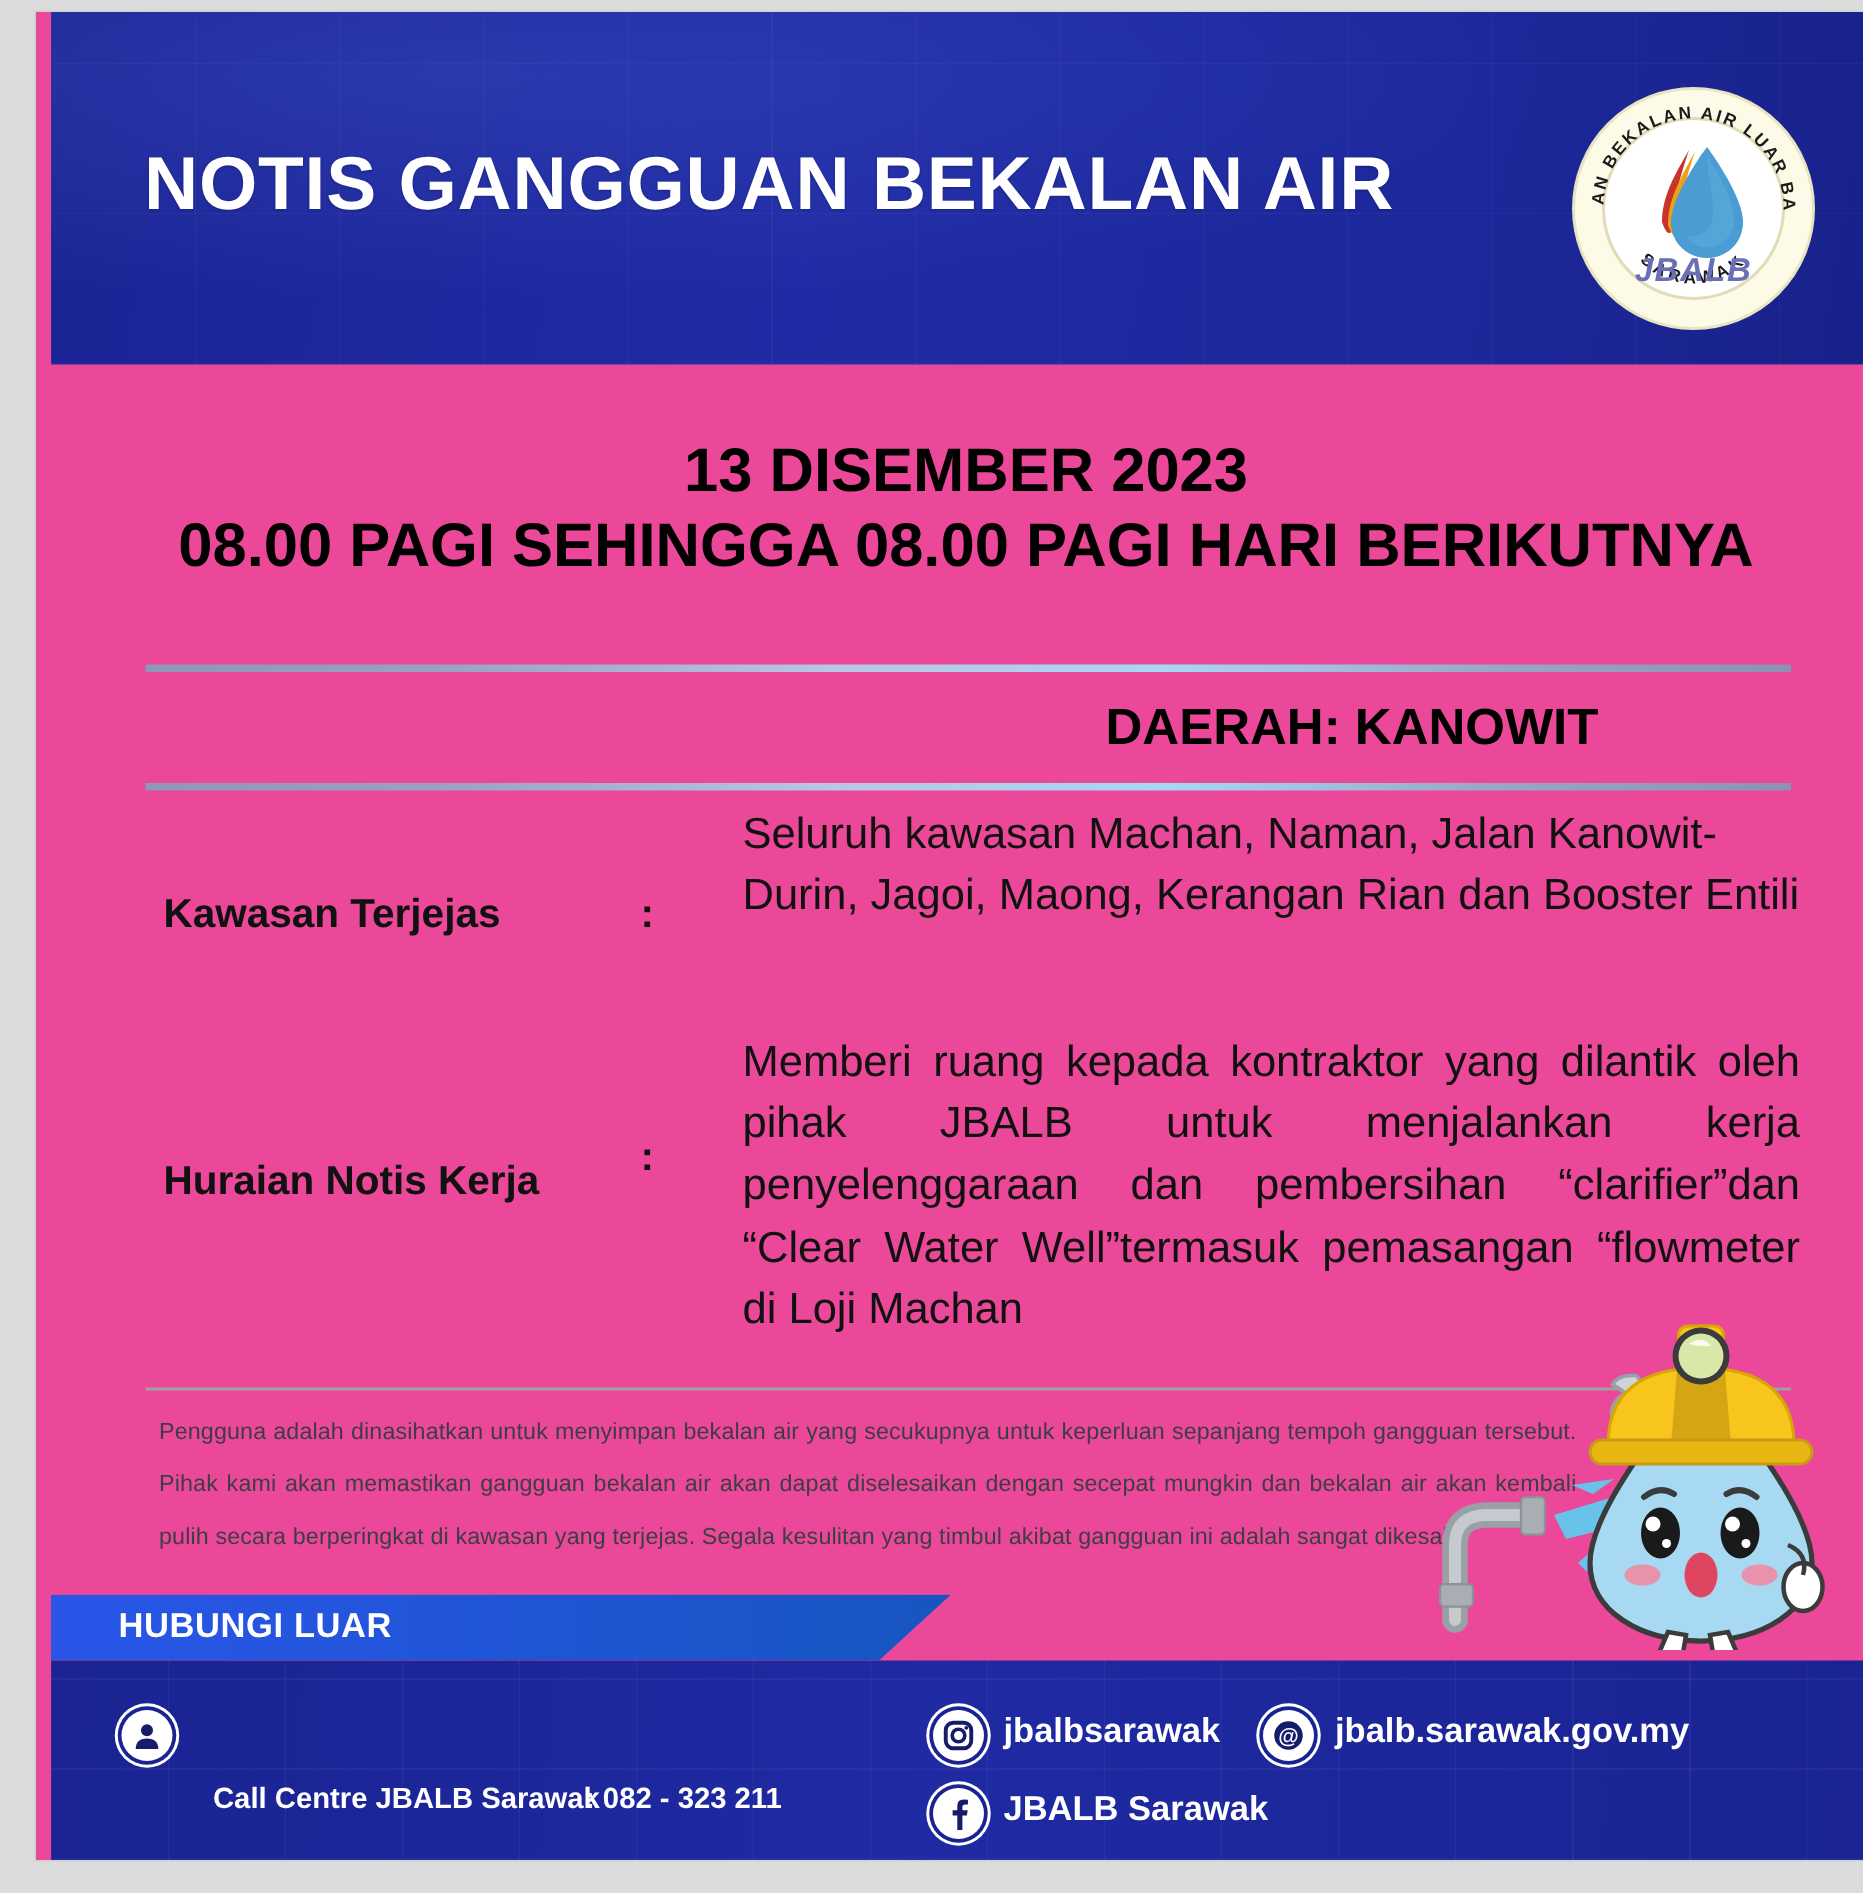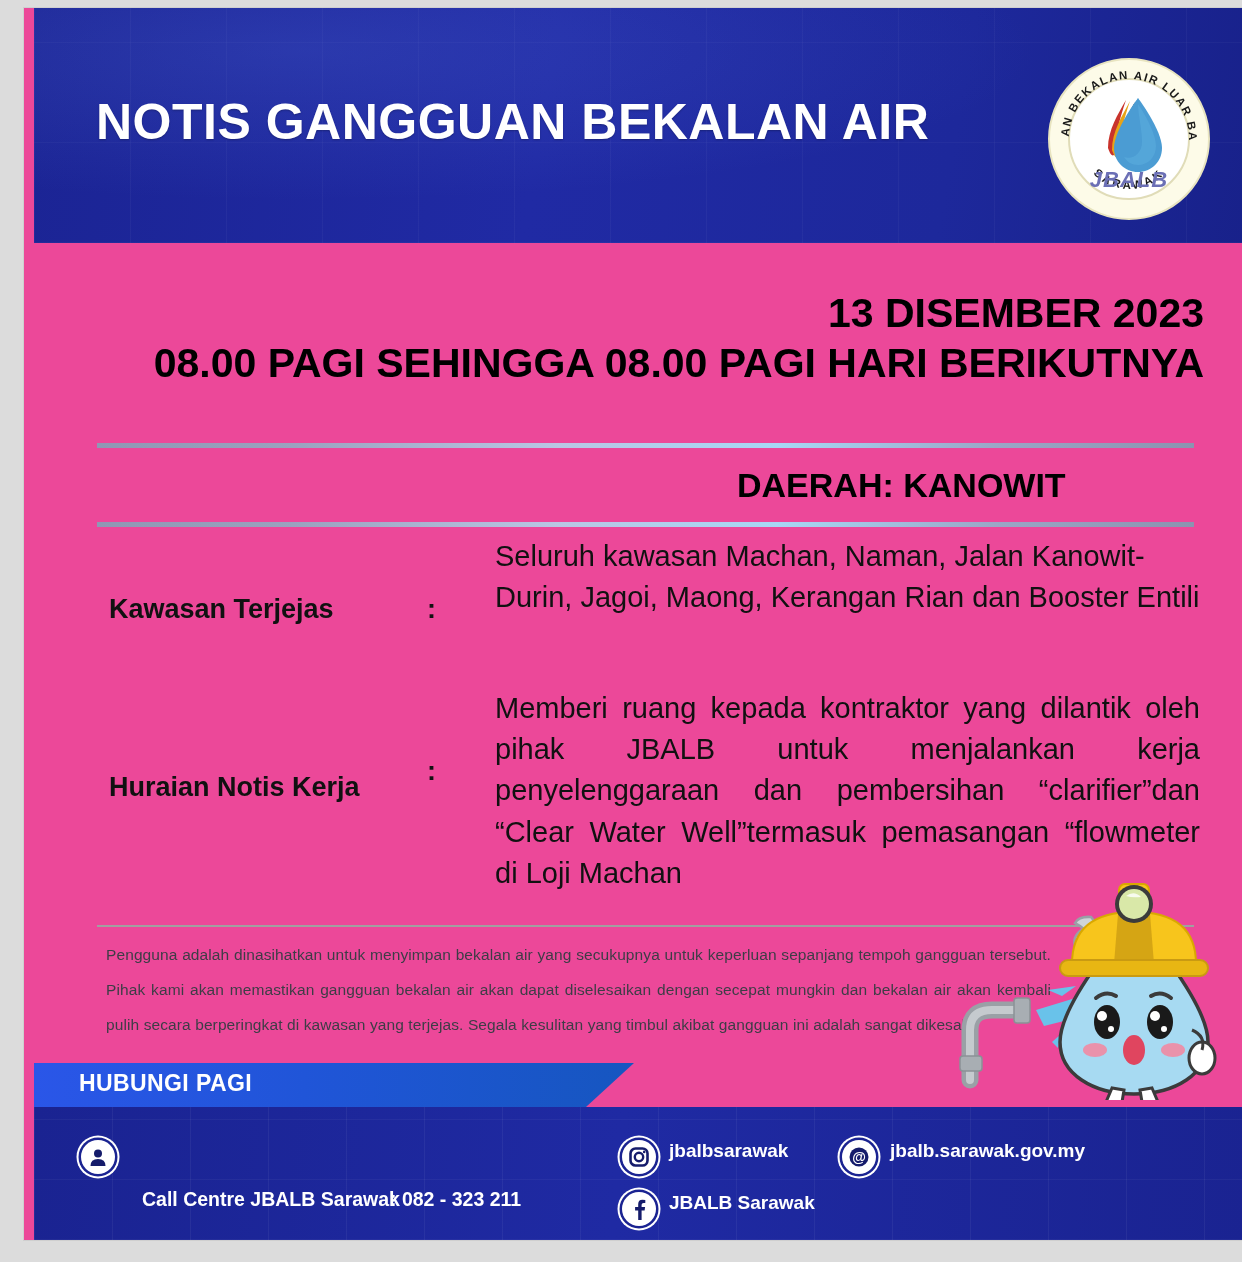--- a/index.html
+++ b/index.html
@@ -46,21 +46,21 @@
 
   
   .logo{
     position:absolute; left:1022px; top:48px;
     width:166px; height:166px;
   }
 
   
   .datewrap{
     position:absolute; left:60px; top:280px; width:1120px;
-    text-align:right;
+    text-align:center;
     color:#000;
     font-weight:bold;
     font-size:41px;
     line-height:1.23;
   }
   .dateline1{display:block;}
   .dateline2{display:block;}
 
   .rule-grad{
     position:absolute; left:73px; width:1097px; height:5px;
@@ -154,21 +154,21 @@
     position:absolute; left:118px; top:1118px;
     color:#ffffff; font-weight:bold; font-size:19.5px; line-height:1.52;
     white-space:pre;
   }
   .contact-line{ display:block; }
   .cname{ display:inline-block; width:248px; }
   .cnum{ display:inline-block; }
 
   .social{
     position:absolute;
-    color:#ffffff; font-weight:bold; font-size:19px;
+    color:#ffffff; font-weight:bold; font-size:23px;
     white-space:nowrap;
   }
   #social-ig-text{ left:645px; top:1132px; }
   #social-fb-text{ left:645px; top:1184px; }
   #social-web-text{ left:866px; top:1132px; }
 
   #icon-person{ left:57px; top:1132px; }
   #icon-instagram{ left:598px; top:1132px; }
   #icon-facebook{ left:598px; top:1184px; }
   #icon-web{ left:818px; top:1132px; }
@@ -287,21 +287,21 @@
         <rect x="108" y="90" width="148" height="16" rx="8" fill="#e8b613" stroke="#c99a12" stroke-width="2"></rect>
         <rect x="167" y="14" width="30" height="34" rx="6" fill="#f7c51c" stroke="#d9a800" stroke-width="2"></rect>
         <circle cx="182" cy="34" r="19" fill="#3b3b3b"></circle>
         <circle cx="182" cy="34" r="15" fill="#d9e8a8"></circle>
         <path d="M 174,26 q 8,-6 15,1 q -9,1 -15,-1 z" fill="#ffffff" opacity=".8"></path>
       </g>
     </svg>
   </div>
 
   <div class="contact-banner"></div>
-  <div class="contact-banner-text">HUBUNGI PAGI</div>
+  <div class="contact-banner-text">HUBUNGI LUAR</div>
 
   <div class="footer"></div>
 
   <div class="ficon" id="icon-person">
     <svg width="22" height="22" viewBox="0 0 22 22">
         <circle cx="11" cy="7.5" r="4" fill="#151c6b"></circle>
         <path d="M 3.5,20 q 0,-7 7.5,-7 q 7.5,0 7.5,7 z" fill="#151c6b"></path>
       </svg>
   </div>
 

